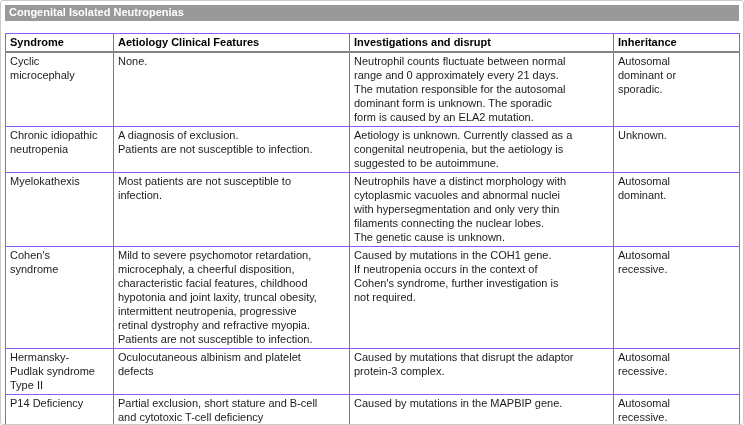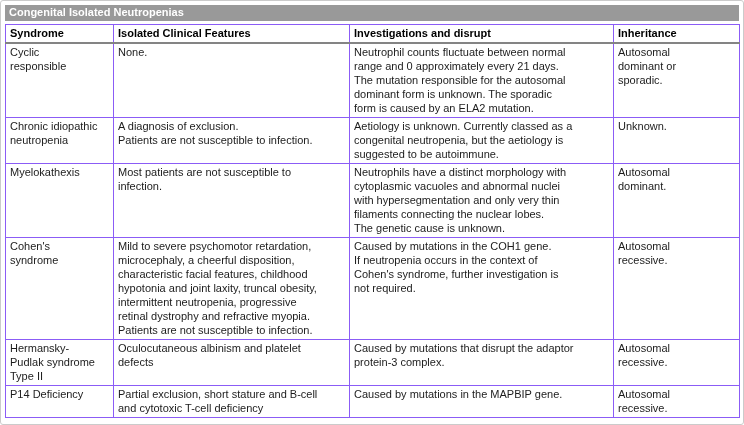--- a/index.html
+++ b/index.html
@@ -18,21 +18,21 @@
     padding: 4px;
     overflow: hidden;
   }
   .title-bar {
     background: #999999;
     color: #ffffff;
     font-weight: bold;
     font-size: 11px;
     line-height: 13px;
     padding: 1px 4px 2px 4px;
-    margin-bottom: 3px;
+    margin-bottom: 12px;
   }
   table.neutro {
     border-collapse: collapse;
     table-layout: fixed;
     width: 734px;
   }
   table.neutro th,
   table.neutro td {
     border: 1px solid #8b5cf6;
     font-size: 11px;
@@ -63,29 +63,29 @@
   <table class="neutro">
     <colgroup>
       <col class="c1">
         <col class="c2">
         <col class="c3">
         <col class="c4">
     </colgroup>
     <thead>
       <tr>
         <th>Syndrome</th>
-        <th>Isolated Clinical Features</th>
+        <th>Aetiology Clinical Features</th>
         <th>Investigations and disrupt</th>
         <th>Inheritance</th>
       </tr>
     </thead>
     <tbody>
       <tr>
         <td>Cyclic
-responsible</td>
+microcephaly</td>
         <td>None.</td>
         <td>Neutrophil counts fluctuate between normal
 range and 0 approximately every 21 days.
 The mutation responsible for the autosomal
 dominant form is unknown. The sporadic
 form is caused by an ELA2 mutation.</td>
         <td>Autosomal
 dominant or
 sporadic.</td>
       </tr>

